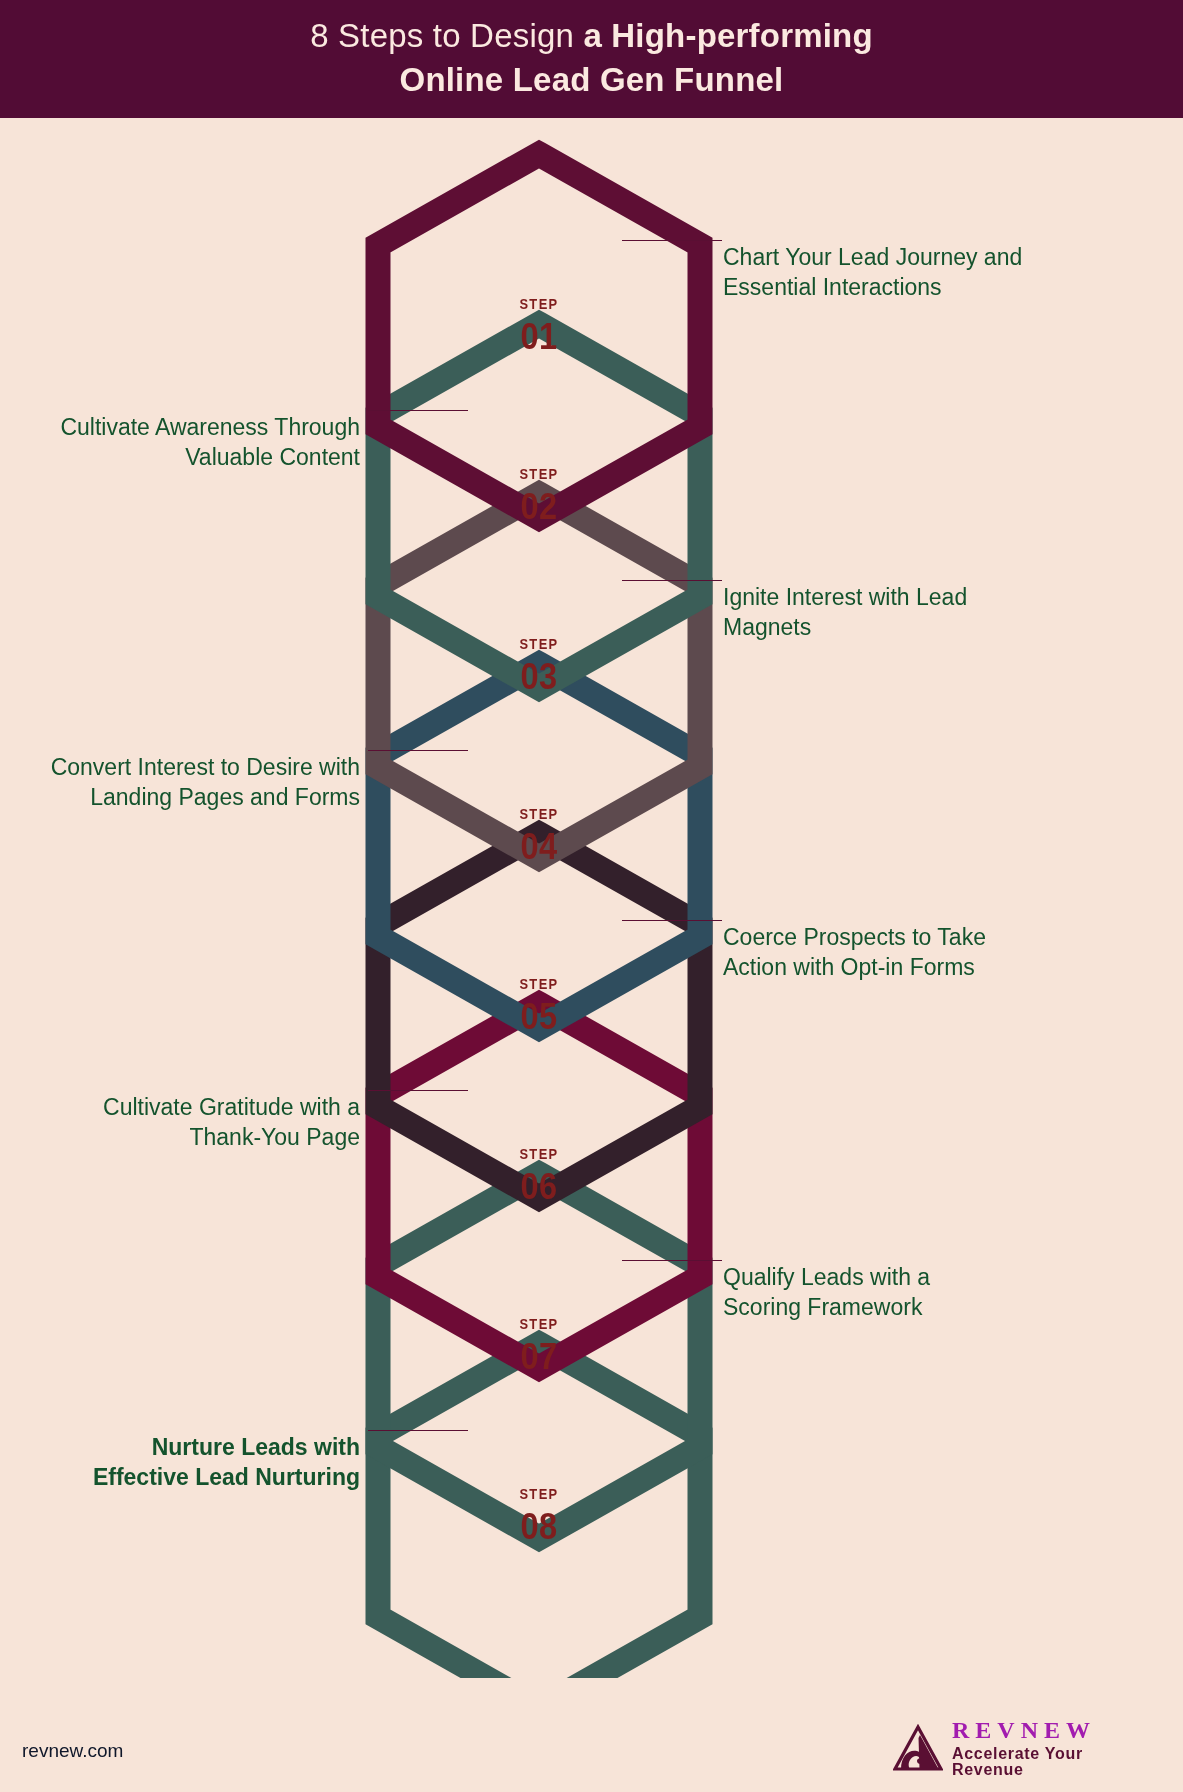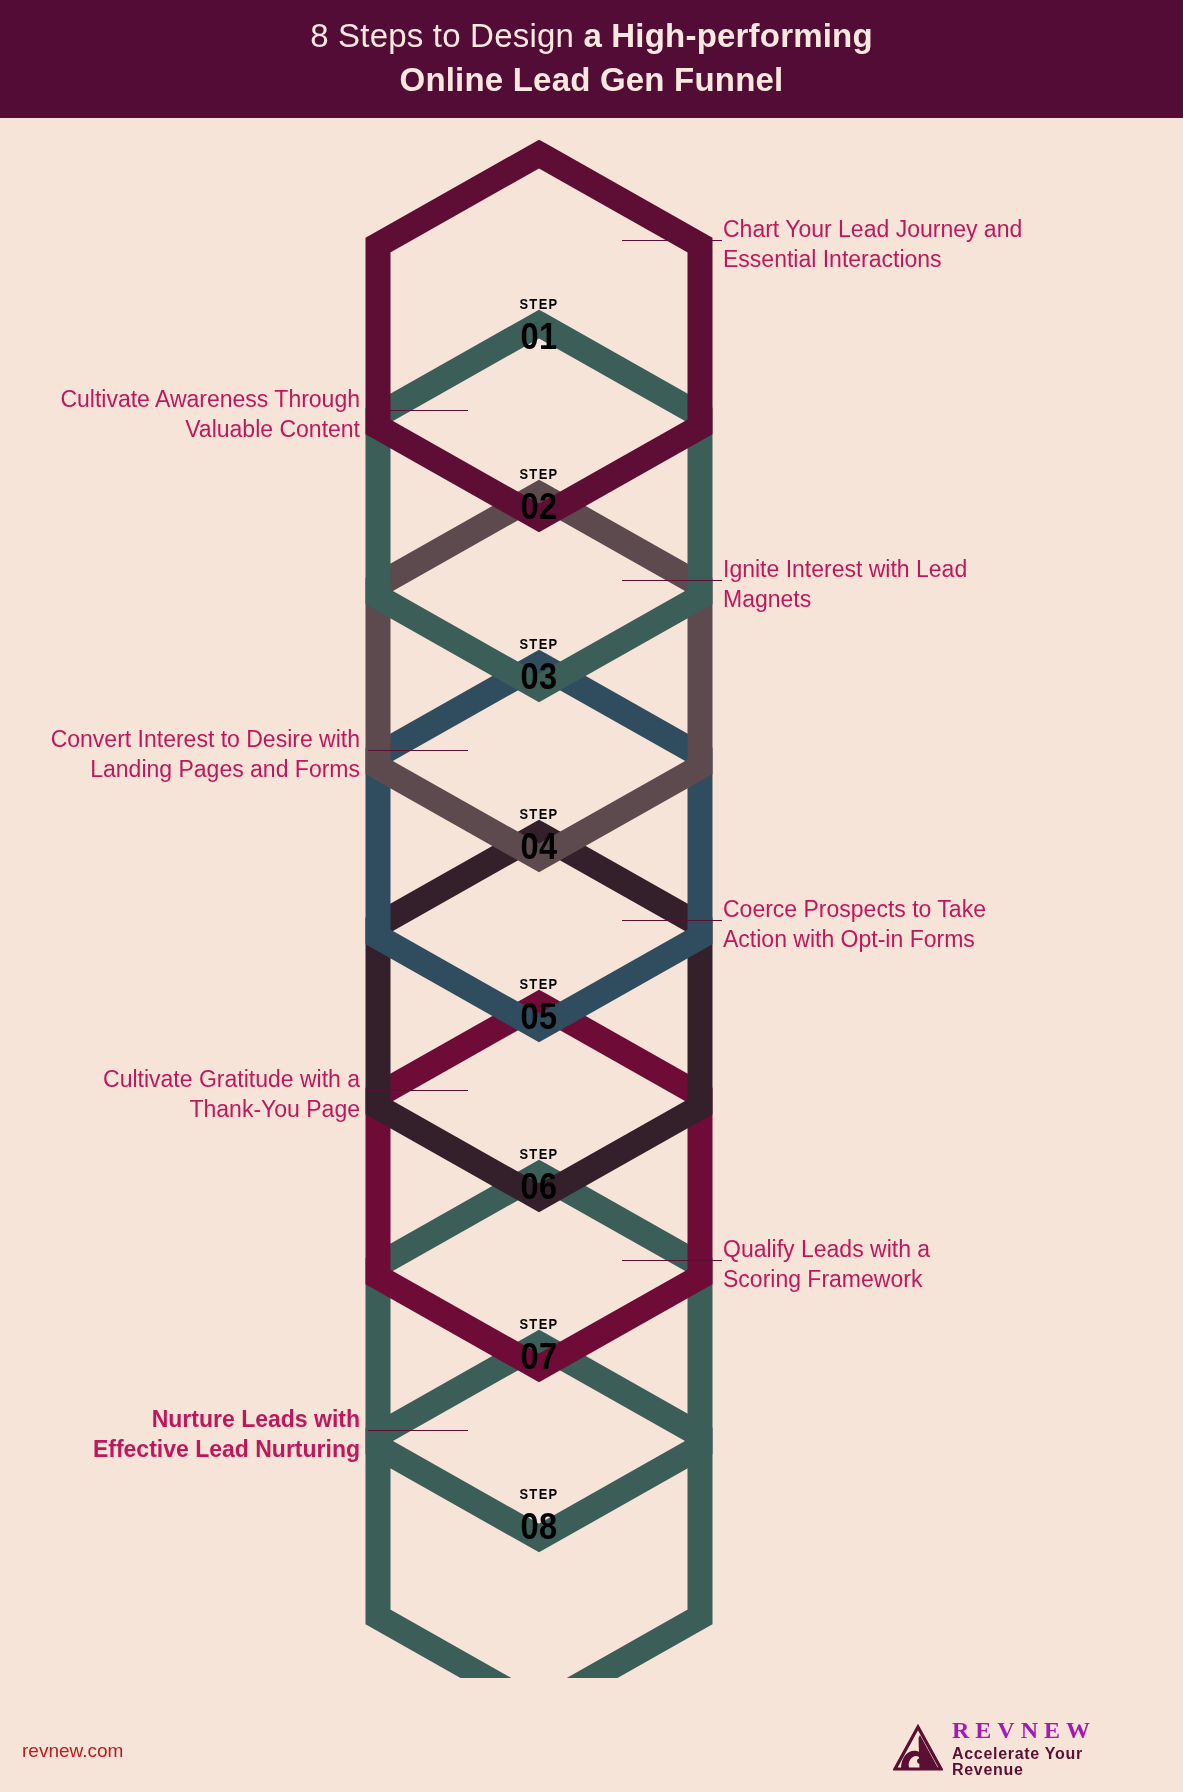--- a/index.html
+++ b/index.html
@@ -54,21 +54,21 @@
     left:0; top:0;
     width:1183px;
     height:1560px;
   }
 
   
   .hexlabel {
     position:absolute;
     width:200px;
     text-align:center;
-    color:#000000;
+    color:#7f1d1d;
     pointer-events:none;
   }
   .hexlabel .lbl {
     font-size:15px;
     font-weight:bold;
     letter-spacing:1.6px;
     line-height:1;
     margin-bottom:7px;
     font-family:"Liberation Sans Narrow","Liberation Sans", sans-serif;
     transform:scaleX(0.86);
@@ -82,34 +82,35 @@
   }
 
   
   .conn {
     position:absolute;
     height:1px;
     background:#5A0F33;
   }
   .caption {
     position:absolute;
-    color:#be185d;
+    color:#14532d;
     font-size:23px;
     line-height:1.32;
     width:320px;
+    margin-top:28px;
   }
   .caption.right { text-align:left; left:723px; }
   .caption.left  { text-align:right; }
 
   
   .footer-url {
     position:absolute;
     left:22px; top:1740px;
     font-size:19px;
-    color:#b91c1c;
+    color:#0f172a;
   }
   .logo {
     position:absolute;
     left:893px; top:1719px;
     width:265px;
     height:58px;
     display:flex;
     align-items:center;
   }
   .logo-mark { width:50px; height:48px; flex:0 0 auto; }

